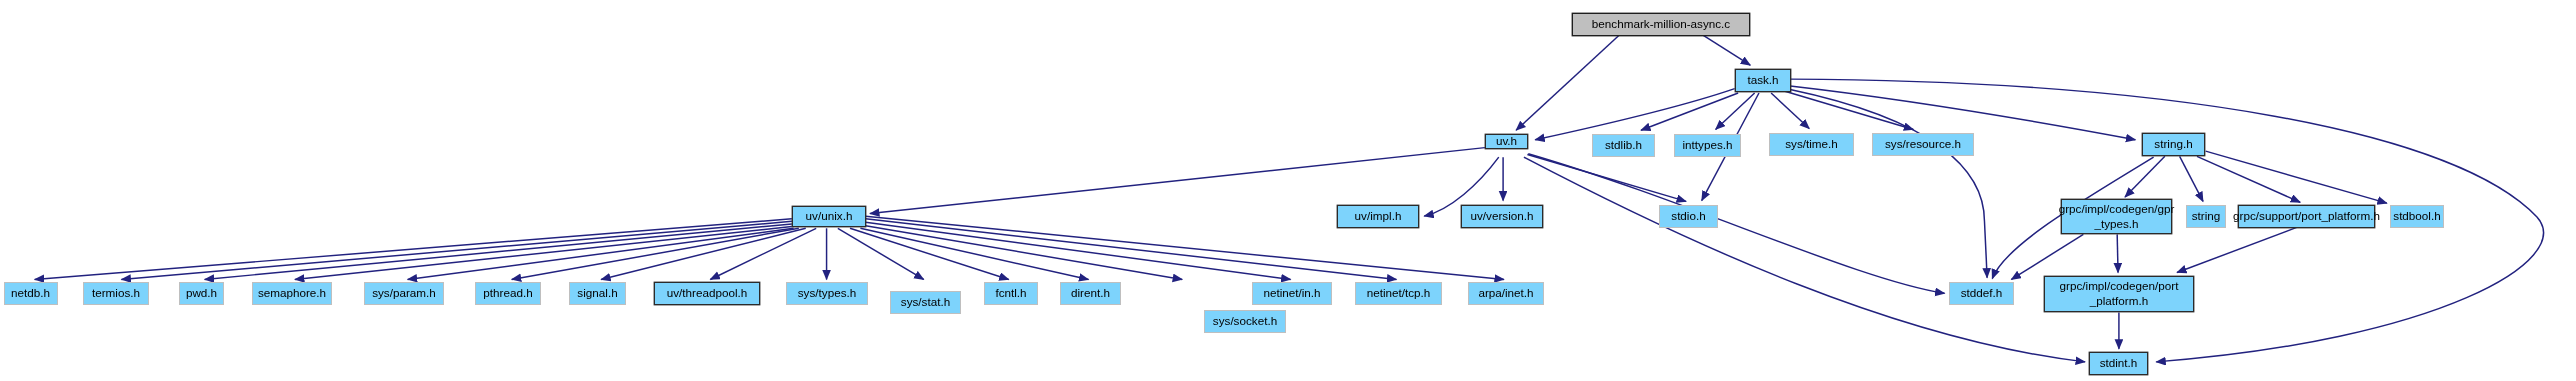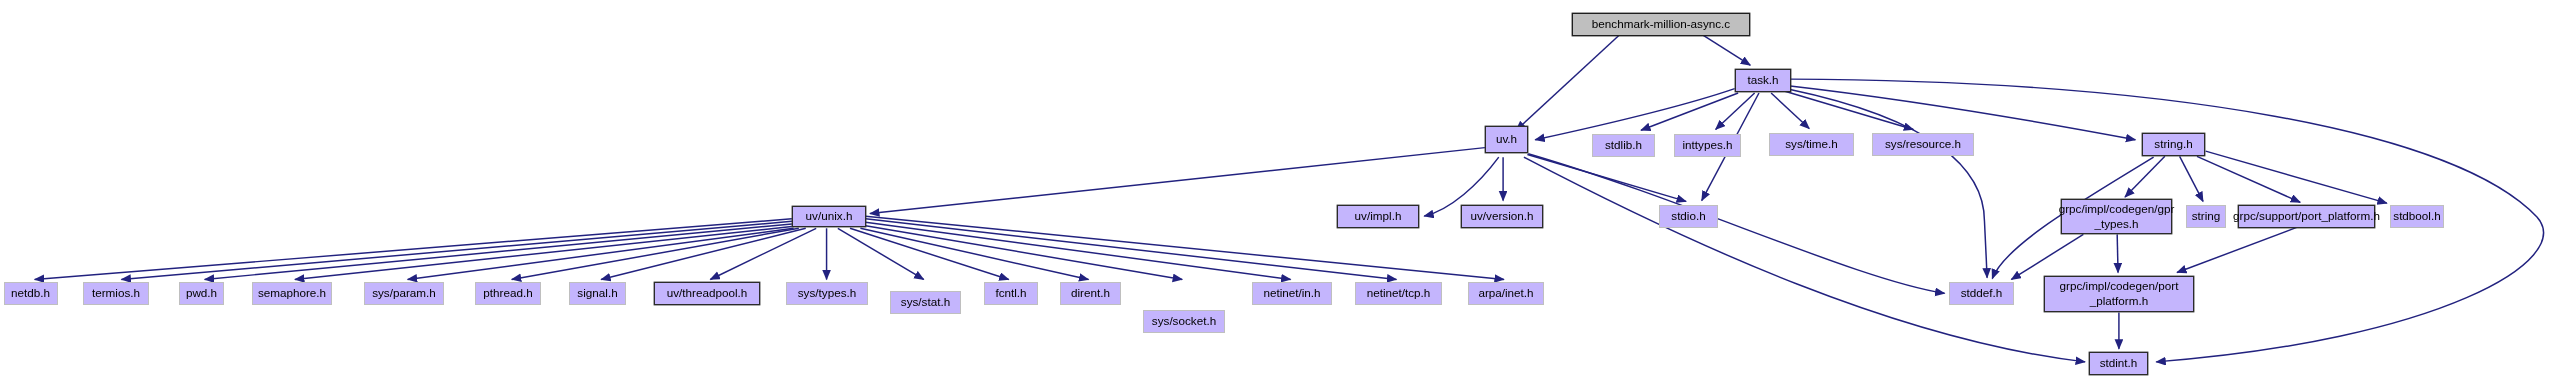--- a/index.html
+++ b/index.html
@@ -1,20 +1,20 @@
 <!DOCTYPE html>
 <html style="font-size:14px"><head>
 <meta charset="utf-8">
 <style>
   html,body{margin:0;padding:0;background:#ffffff;}
   .graph{position:relative;width:2576px;height:382px;background:#ffffff;
          font-family:"Liberation Sans",sans-serif;overflow:hidden;}
   .graph svg{position:absolute;left:0;top:0;z-index:1;}
   .node{position:absolute;z-index:2;display:flex;align-items:center;justify-content:center;
-        background:#c4b5fd;border:0.9px solid #bfbfbf;color:#000;font-size:11.7px;
+        background:#7dd3fc;border:0.9px solid #bfbfbf;color:#000;font-size:11.7px;
         text-align:center;white-space:pre-line;line-height:1.25;box-sizing:border-box;}
   .node.linked{border:0.9px solid #2b2b2b;box-shadow:0 0 0 0.4px #2b2b2b;cursor:pointer;}
   .node.root{background:#bfbfbf;border:0.9px solid #1f1f1f;box-shadow:0 0 0 0.4px #1f1f1f;}
   path.edge{fill:none;stroke:#22227f;stroke-width:1.7;}
 </style>
 </head>
 <body>
 
 <div class="graph">
 
@@ -71,21 +71,21 @@
     <path class="edge" marker-end="url(#arr)" d="M2402,270 L2319,322"></path>
     <path class="edge" marker-end="url(#arr)" d="M2441,270 L2442,314"></path>
     <path class="edge" marker-end="url(#arr)" d="M2648,262 L2510,314"></path>
     <path class="edge" marker-end="url(#arr)" d="M2443,360 L2443,402"></path>
   </svg>
 
   <div class="node root" style="left:1572px;top:13px;width:178px;height:23.4px;">benchmark-million-async.c</div>
 
   <div class="node linked" style="left:1735px;top:69px;width:56px;height:23.4px;">task.h</div>
 
-  <div class="node linked" style="left:1485px;top:126px;width:43px;height:27px;">uv.h</div>
+  <div class="node linked" style="left:1485px;top:134px;width:43px;height:15px;">uv.h</div>
   <div class="node" style="left:1592px;top:134px;width:63px;height:22.6px;">stdlib.h</div>
   <div class="node" style="left:1674px;top:134px;width:67px;height:22.6px;">inttypes.h</div>
   <div class="node" style="left:1769px;top:133px;width:85px;height:22.6px;">sys/time.h</div>
   <div class="node" style="left:1872px;top:133px;width:102px;height:22.6px;">sys/resource.h</div>
   <div class="node linked" style="left:2142px;top:133px;width:63px;height:23.4px;">string.h</div>
 
   <div class="node linked" style="left:1337px;top:205px;width:82px;height:22.6px;">uv/impl.h</div>
   <div class="node linked" style="left:1461px;top:205px;width:82px;height:22.6px;">uv/version.h</div>
   <div class="node" style="left:1659px;top:205px;width:59px;height:22.6px;">stdio.h</div>
   <div class="node linked" style="left:792px;top:206px;width:74px;height:21px;">uv/unix.h</div>
@@ -101,21 +101,21 @@
   <div class="node" style="left:179px;top:282px;width:45px;height:22.6px;">pwd.h</div>
   <div class="node" style="left:252px;top:282px;width:80px;height:22.6px;">semaphore.h</div>
   <div class="node" style="left:364px;top:282px;width:80px;height:22.6px;">sys/param.h</div>
   <div class="node" style="left:475px;top:282px;width:66px;height:22.6px;">pthread.h</div>
   <div class="node" style="left:569px;top:282px;width:57px;height:22.6px;">signal.h</div>
   <div class="node linked" style="left:654px;top:282px;width:106px;height:22.6px;">uv/threadpool.h</div>
   <div class="node" style="left:786px;top:282px;width:82px;height:22.6px;">sys/types.h</div>
   <div class="node" style="left:890px;top:282px;width:71px;height:22.6px;margin-top:9px;">sys/stat.h</div>
   <div class="node" style="left:984px;top:282px;width:54px;height:22.6px;">fcntl.h</div>
   <div class="node" style="left:1060px;top:282px;width:61px;height:22.6px;">dirent.h</div>
-  <div class="node" style="left:1143px;top:282px;width:82px;height:22.6px;margin-top:28px;">sys/socket.h</div>
+  <div class="node" style="left:1204px;top:282px;width:82px;height:22.6px;margin-top:28px;">sys/socket.h</div>
   <div class="node" style="left:1252px;top:282px;width:80px;height:22.6px;">netinet/in.h</div>
   <div class="node" style="left:1355px;top:282px;width:87px;height:22.6px;">netinet/tcp.h</div>
   <div class="node" style="left:1468px;top:282px;width:76px;height:22.6px;">arpa/inet.h</div>
 
   <div class="node" style="left:1949px;top:282px;width:65px;height:23.4px;">stddef.h</div>
   <div class="node linked" style="left:2044px;top:276px;width:150px;height:36px;">grpc/impl/codegen/port
 _platform.h</div>
 
   <div class="node linked" style="left:2089px;top:352px;width:59px;height:22.6px;">stdint.h</div>
 

